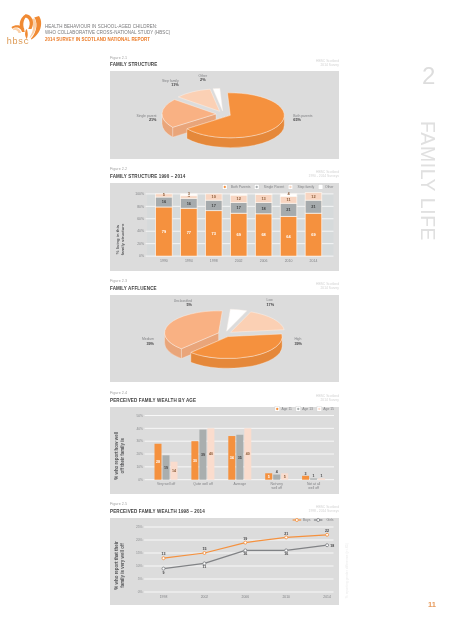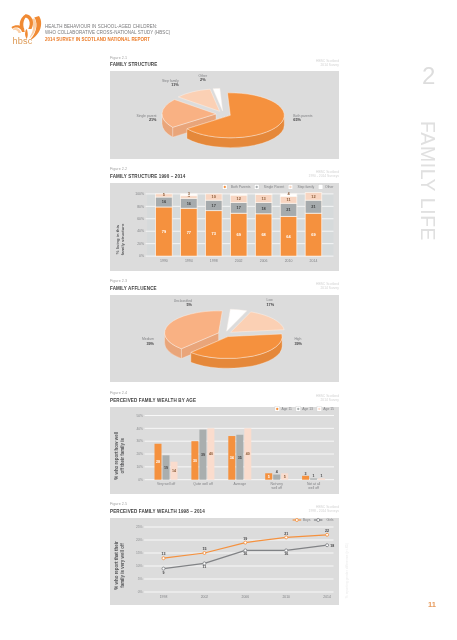--- a/index.html
+++ b/index.html
@@ -2,22 +2,22 @@
 <html><head>
 <meta charset="utf-8">
 <style>
 html,body{margin:0;padding:0;}
 body{width:457px;height:640px;background:#ffffff;font-family:"Liberation Sans",sans-serif;
      overflow:hidden;position:relative;-webkit-font-smoothing:antialiased;}
 .page{position:absolute;left:0;top:0;width:457px;height:640px;}
 
 
 #logo{position:absolute;left:10.5px;top:11.8px;width:26.5px;height:21.5px;}
-#logo-word{position:absolute;left:6.5px;top:37.0px;width:32px;text-align:center;font-size:9.2px;
-  letter-spacing:.15px;color:#DD9A55;font-weight:400;line-height:9px;}
+#logo-word{position:absolute;left:6.5px;top:37.0px;width:32px;font-size:9.2px;
+  letter-spacing:.15px;color:#DD9A55;font-weight:400;line-height:9px;font-family:Liberation Mono, monospace;}
 #hdr{position:absolute;left:45px;top:24.2px;}
 #hdr div{font-size:4.45px;letter-spacing:.08px;line-height:6.2px;color:#78787a;white-space:nowrap;}
 #hdr .h3{color:#EC7A25;font-weight:bold;letter-spacing:.02px;}
 
 
 #chapnum{position:absolute;left:422px;top:64px;font-size:24px;color:#dddddd;line-height:1;}
 #chaptitle{position:absolute;left:418px;top:121px;font-size:19.4px;color:#e0e0e0;letter-spacing:.6px;
   writing-mode:vertical-rl;line-height:1;}
 #pagenum{position:absolute;left:428px;top:600px;font-size:7.5px;color:#E79A5C;font-weight:bold;}
 #sidenote{position:absolute;left:345px;top:543px;font-size:3.1px;color:#eaeaea;writing-mode:vertical-rl;

